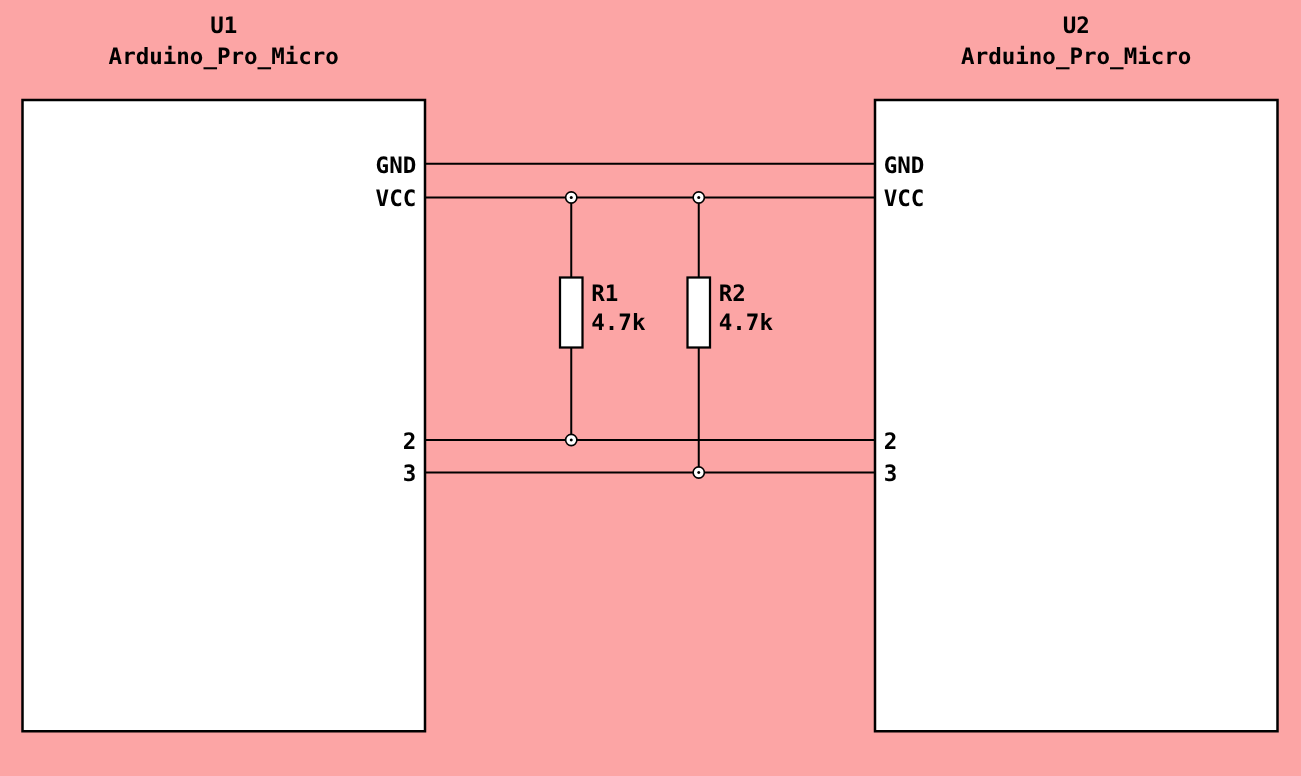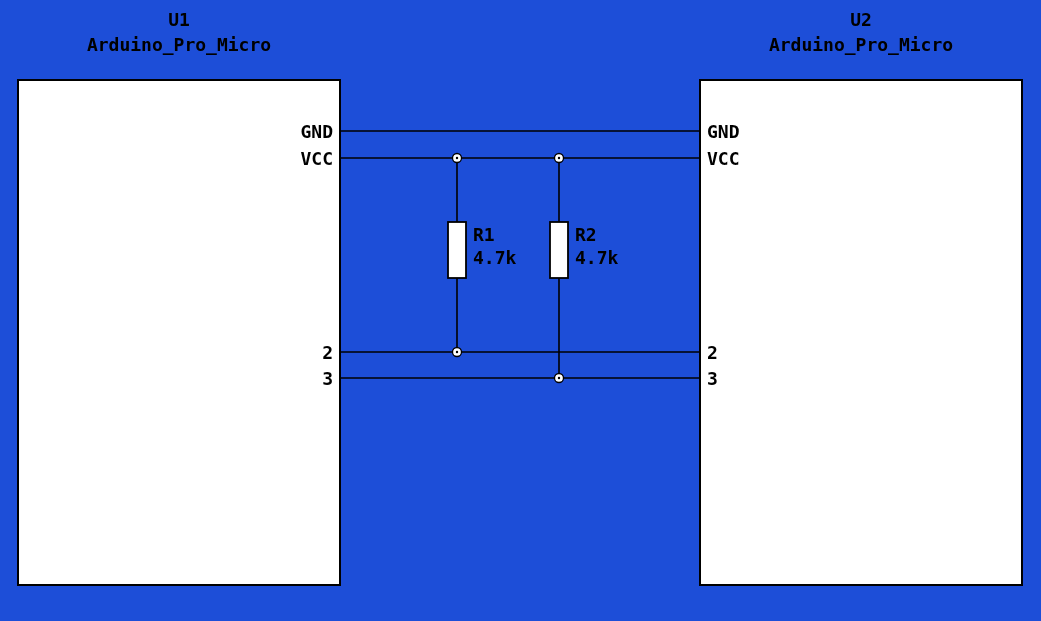--- a/index.html
+++ b/index.html
@@ -5,21 +5,21 @@
   
   html, body {
     margin: 0;
     padding: 0;
     background: #ffffff;
   }
   .canvas {
     position: relative;
     width: 1041px;
     height: 621px;
-    background: #1d4ed8;
+    background: #fca5a5;
     overflow: hidden;
   }
   svg text {
     font-family: "DejaVu Sans Mono", "Liberation Mono", monospace;
     font-weight: bold;
     fill: #000000;
   }
   .ref-label   { font-size: 18px; }
   .value-label { font-size: 18px; }
   .pin-label   { font-size: 18px; }

